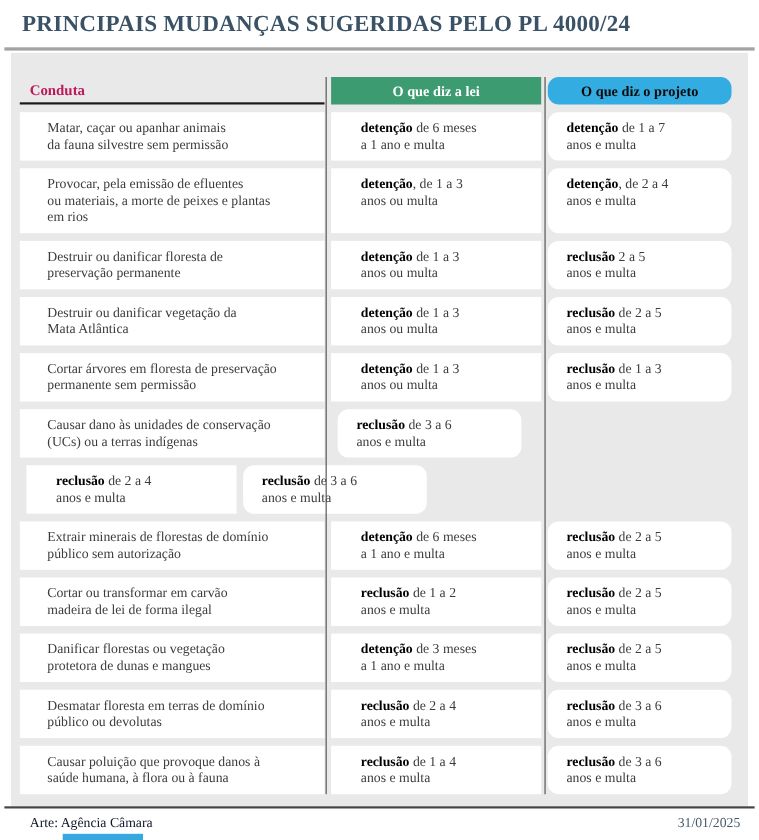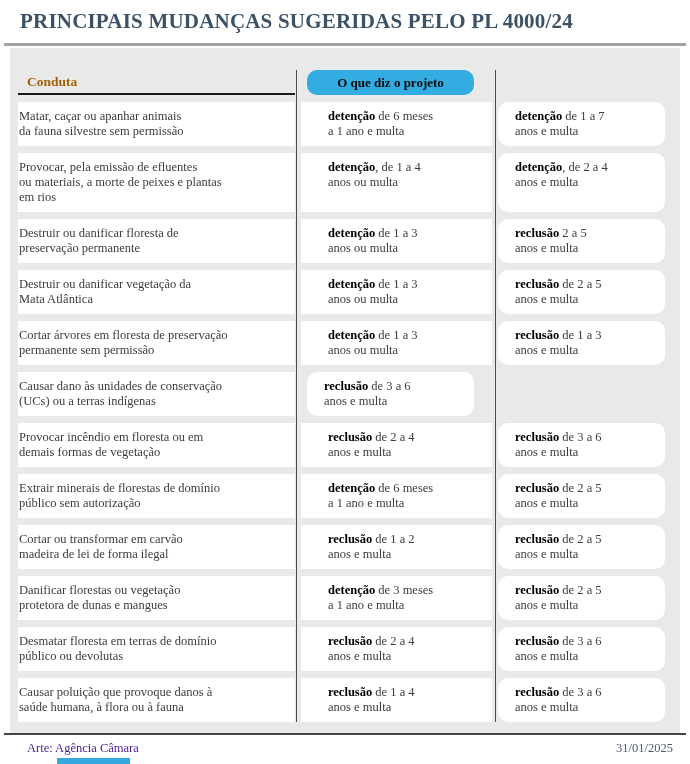--- a/index.html
+++ b/index.html
@@ -32,44 +32,44 @@
   .vline.v2 { left:485px; }
   .hrow, .drow { display:flex; margin:0 15px 7px 8px; }
   .c1 { width:277px; }
   .c2 { width:191px; }
   .c3 { width:167px;border-radius:10px; }
   .cgap { width:6px; }
   .hrow .c1 {
     border-bottom:2px solid #1a1a1a;
     display:flex; align-items:center;
     padding-left:9px; height:25px;
-    font-size:13.5px; font-weight:bold; color:#a16207;
+    font-size:13.5px; font-weight:bold; color:#be185d;
   }
   .hrow .c2, .hrow .c3 {
     height:25px; display:flex; align-items:center; justify-content:center;
     font-size:13px; font-weight:bold;
   }
   .hrow .c2 { background:#3d9b71; color:#ffffff; }
   .hrow .c3 { background:#33ace2; color:#0b0b0b; }
   .drow .c1, .drow .c2, .drow .c3 { background:#ffffff; }
   .cell-text {
     display:block; white-space:pre-line;
     font-size:12.5px; line-height:15px; color:#3c3c3c;
   }
-  .drow .c1 { padding:7px 8px 7px 1px; }
+  .drow .c1 { padding:7px 8px 7px 25px; }
   .drow .c2 { padding:7px 20px 7px 27px; }
   .drow .c3 { padding:7px 4px 7px 17px; }
   .term { font-weight:bold; color:#000; }
   .footer-rule {
     position:absolute; left:4px; right:4px; top:733px;
     height:2px; background:#454545;
   }
   .footer-credit {
     position:absolute; left:27px; top:741px;
-    font-size:12.5px; color:#4c1d95;
+    font-size:12.5px; color:#0f172a;
   }
   .footer-date {
     position:absolute; right:17px; top:741px;
     font-size:12.5px; color:#4a5a6b;
   }
   .logo-fragment {
     position:absolute; left:57px; bottom:0; width:73px; height:6px;
     background:#35a8e0;
   }
 </style>
@@ -82,20 +82,21 @@
   <div class="title-rule"></div>
 
   <div class="panel">
     <div class="table">
       <div class="vline v1"></div>
       <div class="vline v2"></div>
 
       <div class="hrow">
         <div class="c1">Conduta</div>
         <div class="cgap"></div>
+        <div class="c2">O que diz a lei</div>
         <div class="cgap"></div>
         <div class="c3">O que diz o projeto</div>
       </div>
 
       <div id="rows-container">
   <div class="drow">
     <div class="c1">
       <span class="cell-text conduta-text">Matar, caçar ou apanhar animais
 da fauna silvestre sem permissão</span>
     </div>
@@ -112,21 +113,21 @@
   </div>
 
   <div class="drow">
     <div class="c1">
       <span class="cell-text conduta-text">Provocar, pela emissão de efluentes
 ou materiais, a morte de peixes e plantas
 em rios</span>
     </div>
     <div class="cgap"></div>
     <div class="c2">
-      <span class="cell-text"><span class="term">detenção</span><span class="detail">, de 1 a 4
+      <span class="cell-text"><span class="term">detenção</span><span class="detail">, de 1 a 3
 anos ou multa</span></span>
     </div>
     <div class="cgap"></div>
     <div class="c3">
       <span class="cell-text"><span class="term">detenção</span><span class="detail">, de 2 a 4
 anos e multa</span></span>
     </div>
   </div>
 
   <div class="drow">
@@ -187,24 +188,20 @@
     </div>
     <div class="cgap"></div>
     <div class="cgap"></div>
     <div class="c3">
       <span class="cell-text"><span class="term">reclusão</span><span class="detail"> de 3 a 6
 anos e multa</span></span>
     </div>
   </div>
 
   <div class="drow">
-    <div class="c1">
-      <span class="cell-text conduta-text">Provocar incêndio em floresta ou em
-demais formas de vegetação</span>
-    </div>
     <div class="cgap"></div>
     <div class="c2">
       <span class="cell-text"><span class="term">reclusão</span><span class="detail"> de 2 a 4
 anos e multa</span></span>
     </div>
     <div class="cgap"></div>
     <div class="c3">
       <span class="cell-text"><span class="term">reclusão</span><span class="detail"> de 3 a 6
 anos e multa</span></span>
     </div>

